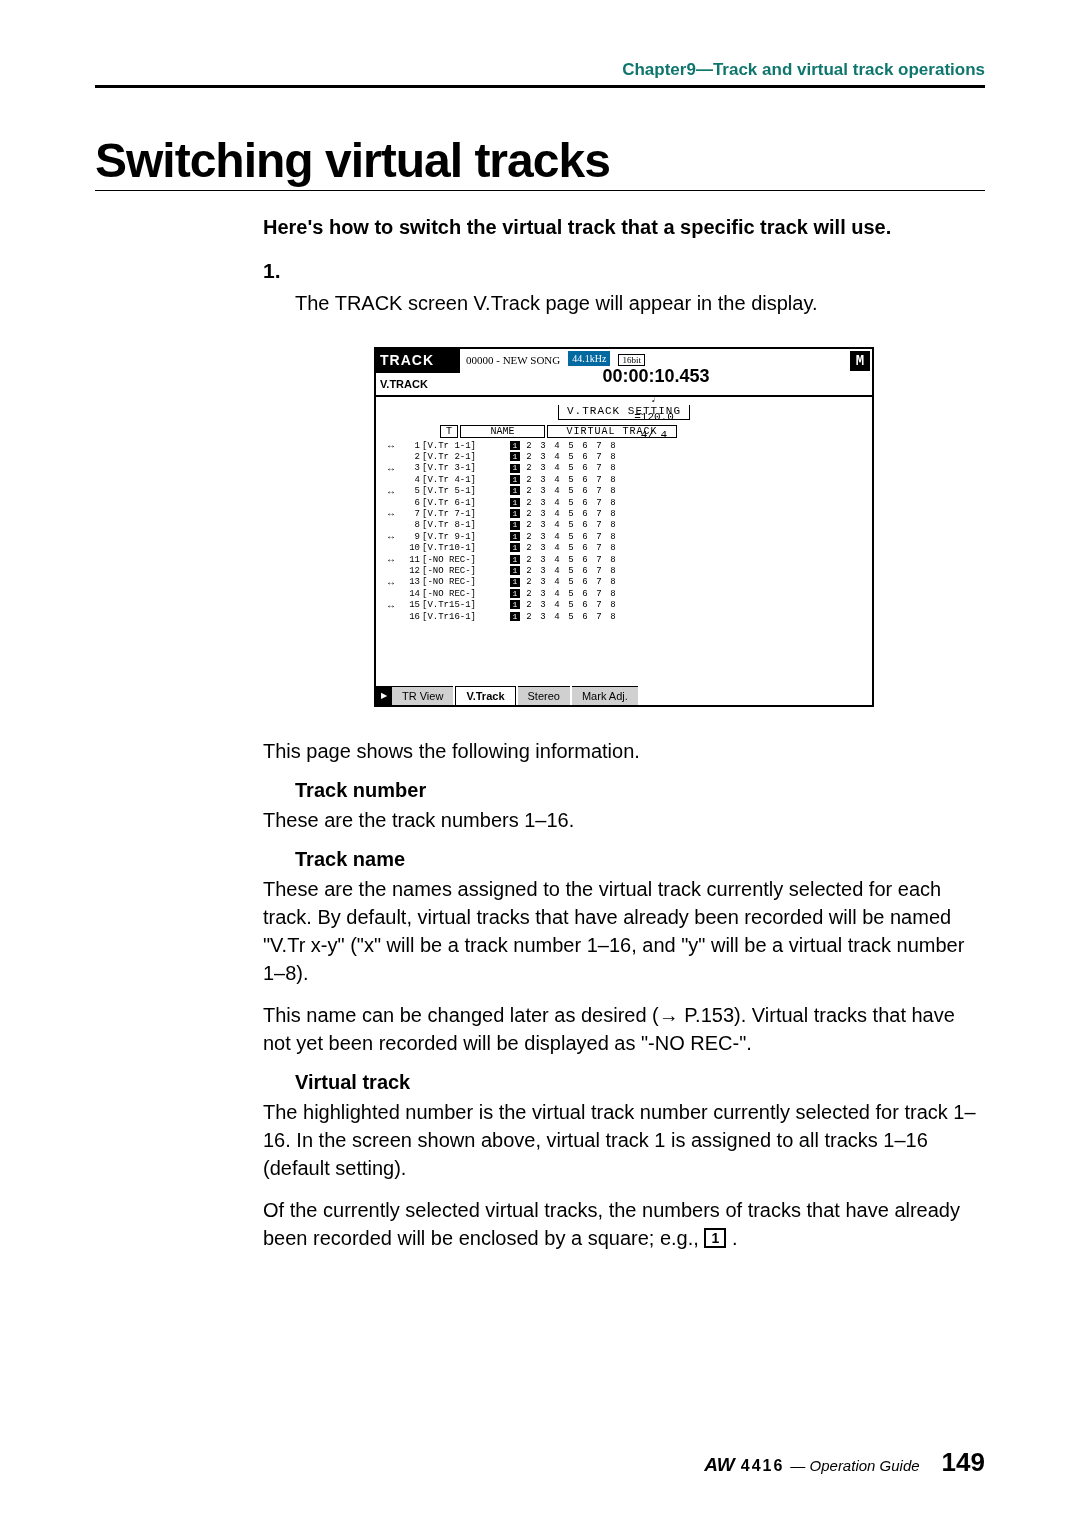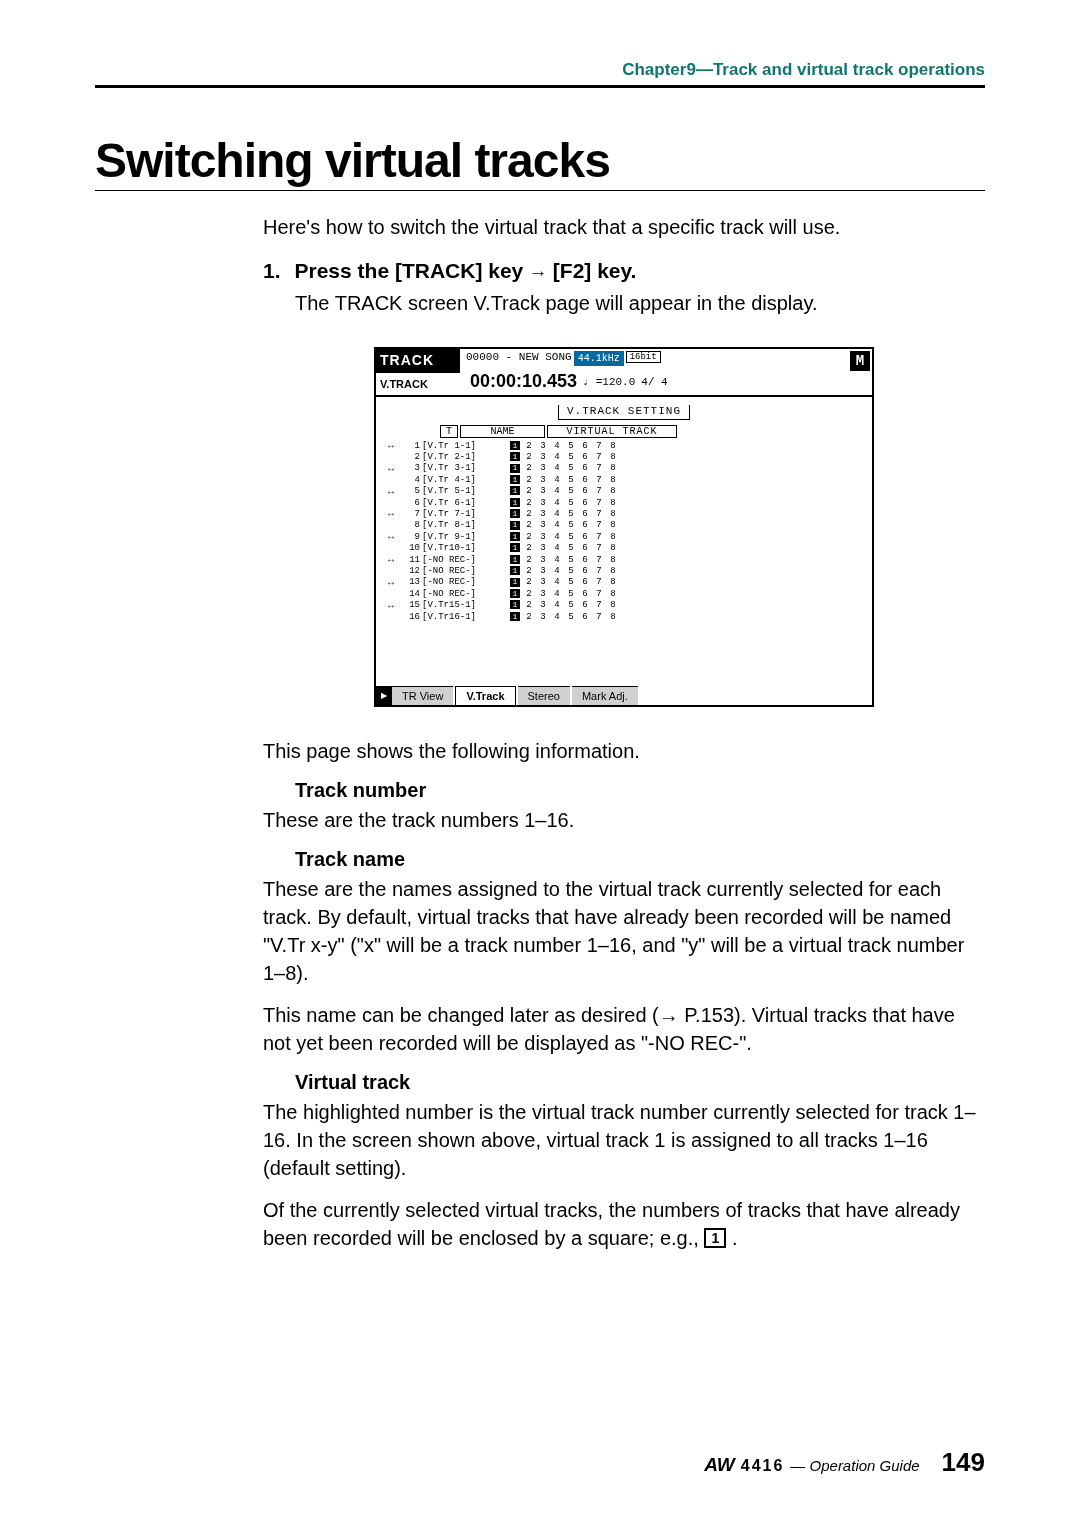--- a/index.html
+++ b/index.html
@@ -40,20 +40,21 @@
         border-top: 1.5px solid #000;
         margin-bottom: 22px;
     }
     .content-col {
         padding-left: 168px;
     }
     .intro-text {
         font-size: 20px;
         line-height: 1.4;
         margin-bottom: 18px;
+        font-weight: bold;
     }
     .step-line {
         display: flex;
         align-items: baseline;
         gap: 14px;
         margin-bottom: 6px;
     }
     .step-num {
         font-size: 21px;
         font-weight: bold;
@@ -118,23 +119,24 @@
     }
     .scr-info {
         flex: 1;
         display: flex;
         flex-direction: column;
         padding: 2px 6px;
         font-size: 11px;
     }
     .scr-info-row1 {
         display: flex;
-        align-items: flex-start;
-        gap: 2px;
+        align-items: flex-end;
+        gap: 8px;
         height: 20px;
+        font-family: Liberation Serif, serif;
     }
     .badge {
         background: #0369a1;
         color: #fff;
         padding: 2px 4px;
         font-size: 10px;
     }
     .badge-inv {
         border: 1px solid #000;
         padding: 0px 3px;
@@ -144,20 +146,21 @@
         font-family: "Arial Black", Arial;
         font-size: 18px;
         font-weight: 900;
         padding-left: 4px;
     }
     .scr-info-row2 {
         display: flex;
         align-items: center;
         gap: 6px;
         font-size: 11px;
+        flex-direction: column;
     }
     .m-icon {
         width: 20px;
         height: 20px;
         background: #000;
         color: #fff;
         display: flex;
         align-items: center;
         justify-content: center;
         font-weight: bold;
@@ -328,23 +331,20 @@
 
 <h1 class="main-title">Switching virtual tracks</h1>
 <hr class="hr-thin">
 
 <div class="content-col">
 
   <p class="intro-text">Here's how to switch the virtual track that a specific track will use.</p>
 
   <div class="step-line">
     <span class="step-num">1.</span>
-    <span>
-      <span class="step-text">Press the [TRACK] key</span><span class="arrow"> → </span><span class="step-text">[F2] key.</span>
-    </span>
   </div>
   <p class="step-desc">The TRACK screen V.Track page will appear in the display.</p>
 
   <div class="screenshot">
     <div class="scr-top">
       <div class="scr-top-left">
         <div class="scr-tab-active">TRACK</div>
         <div class="scr-tab-inactive">V.TRACK</div>
       </div>
       <div class="scr-info">

